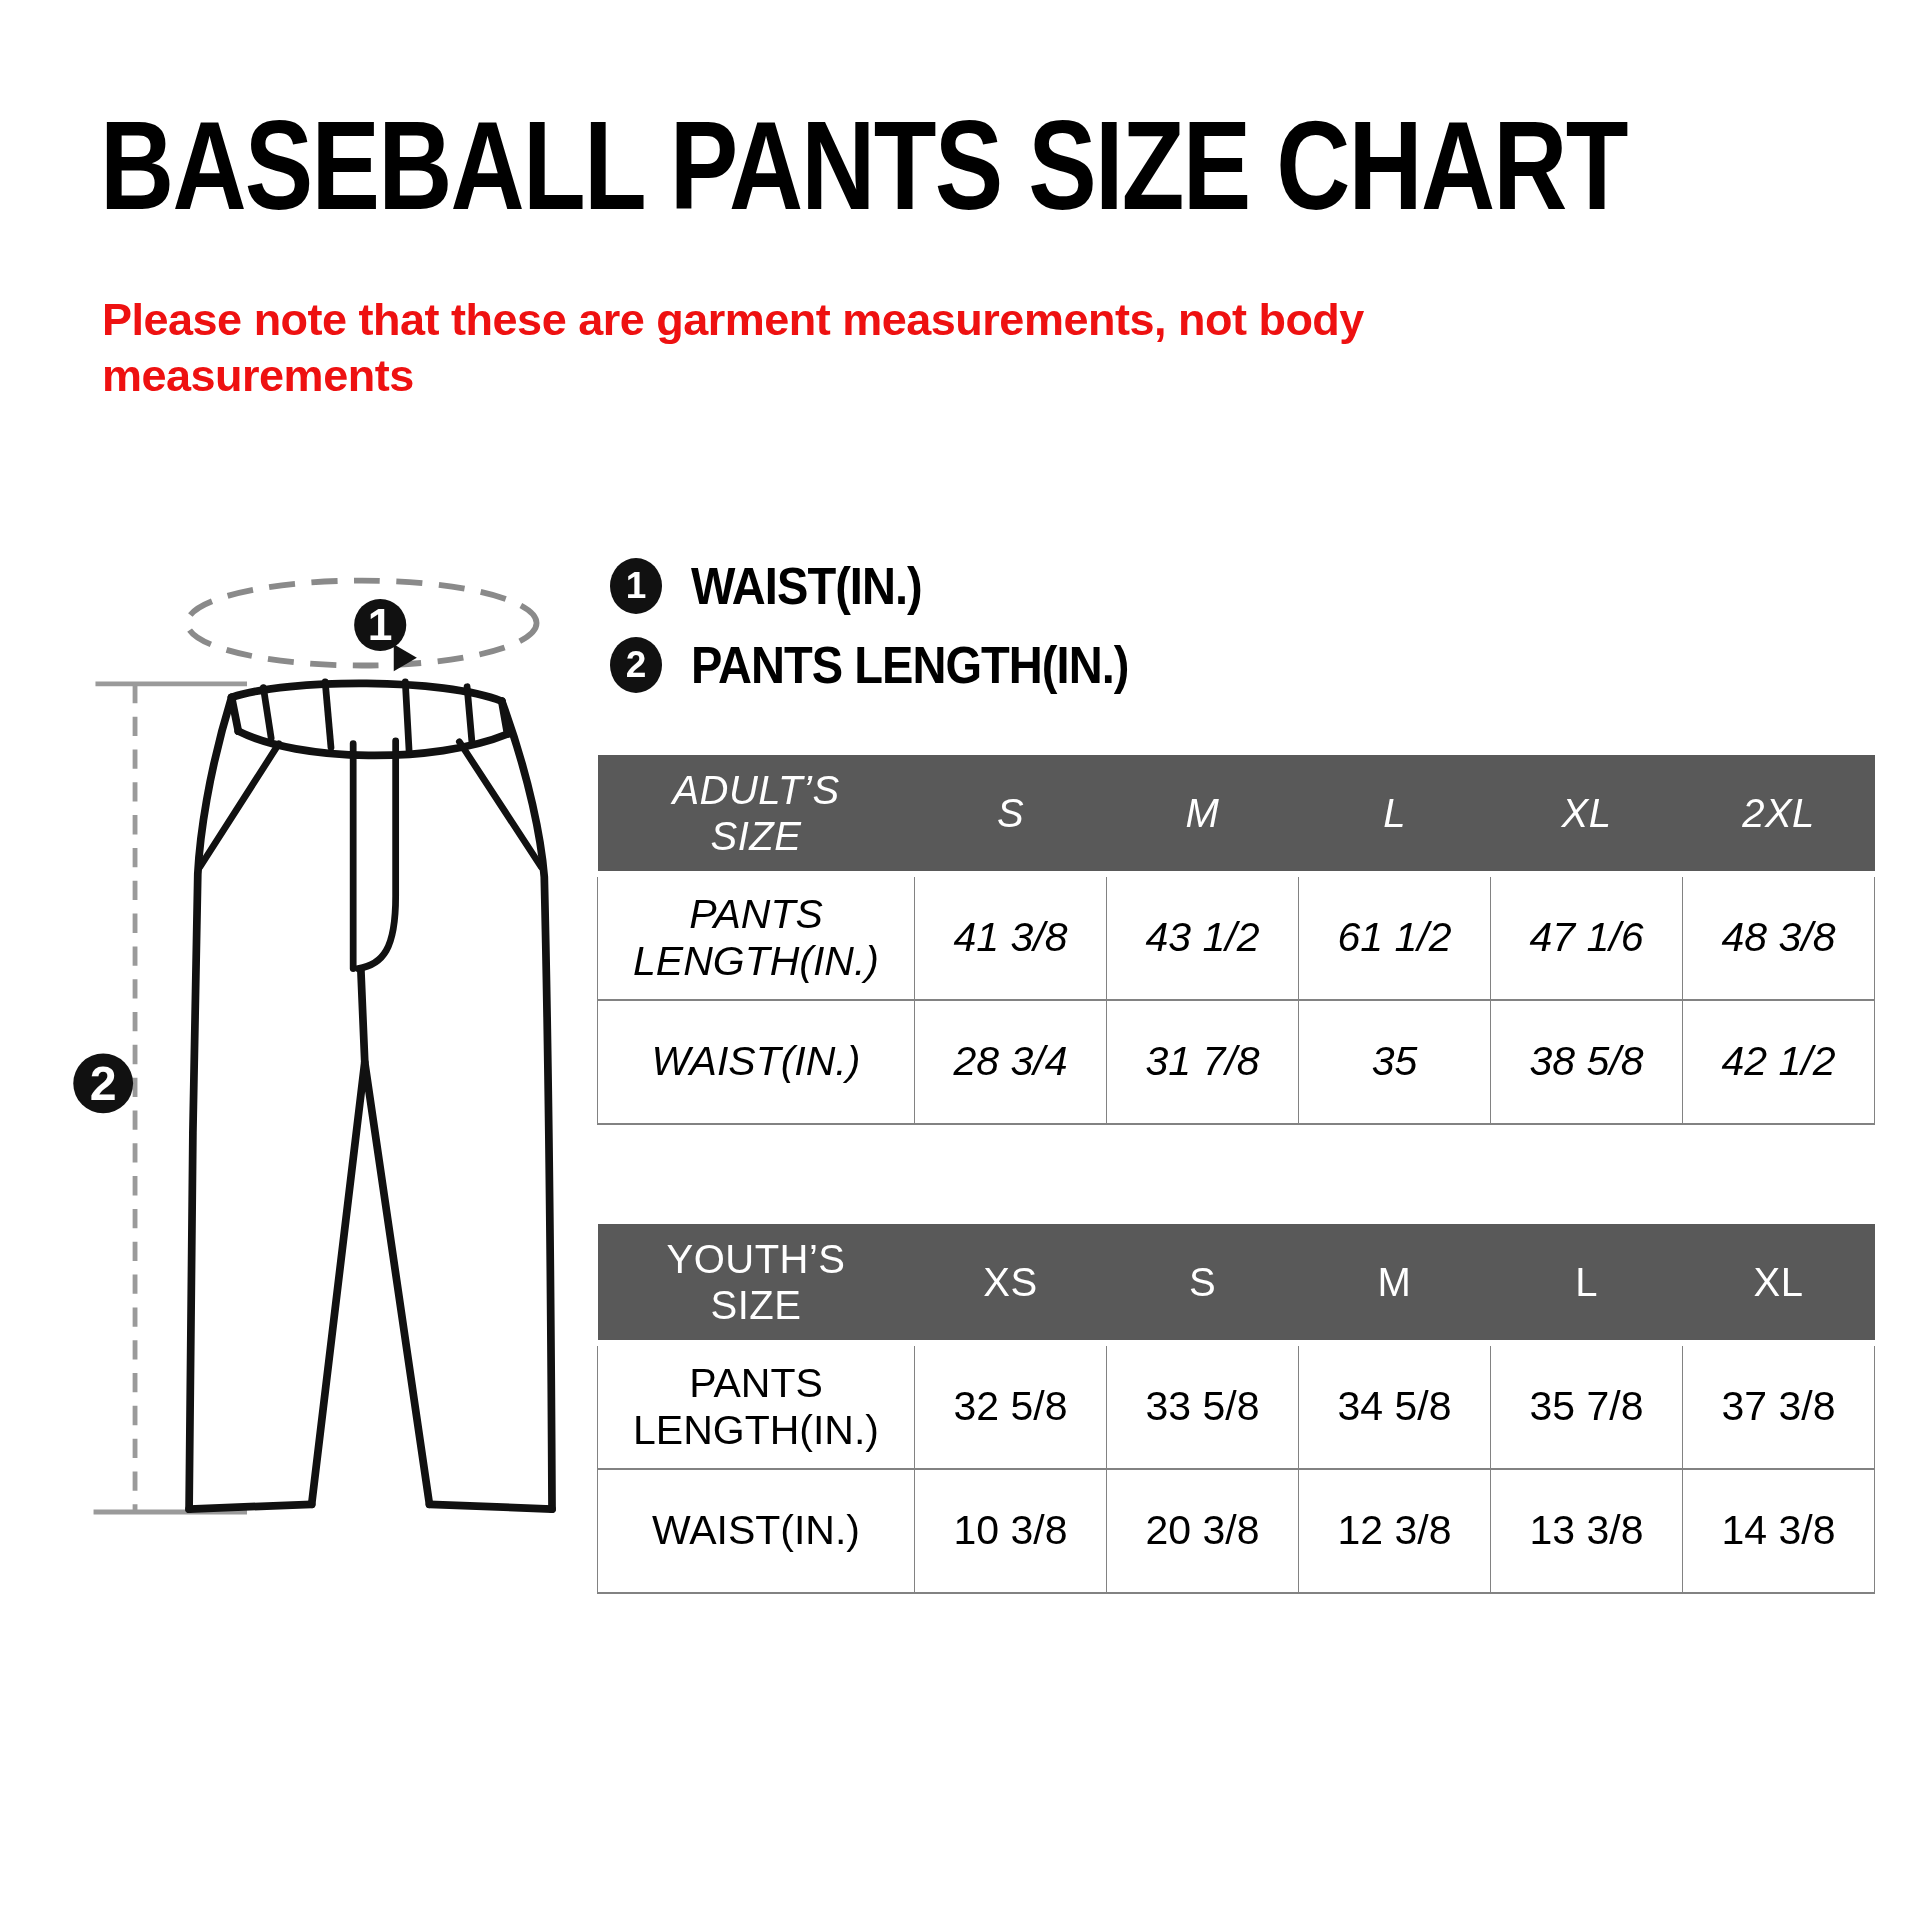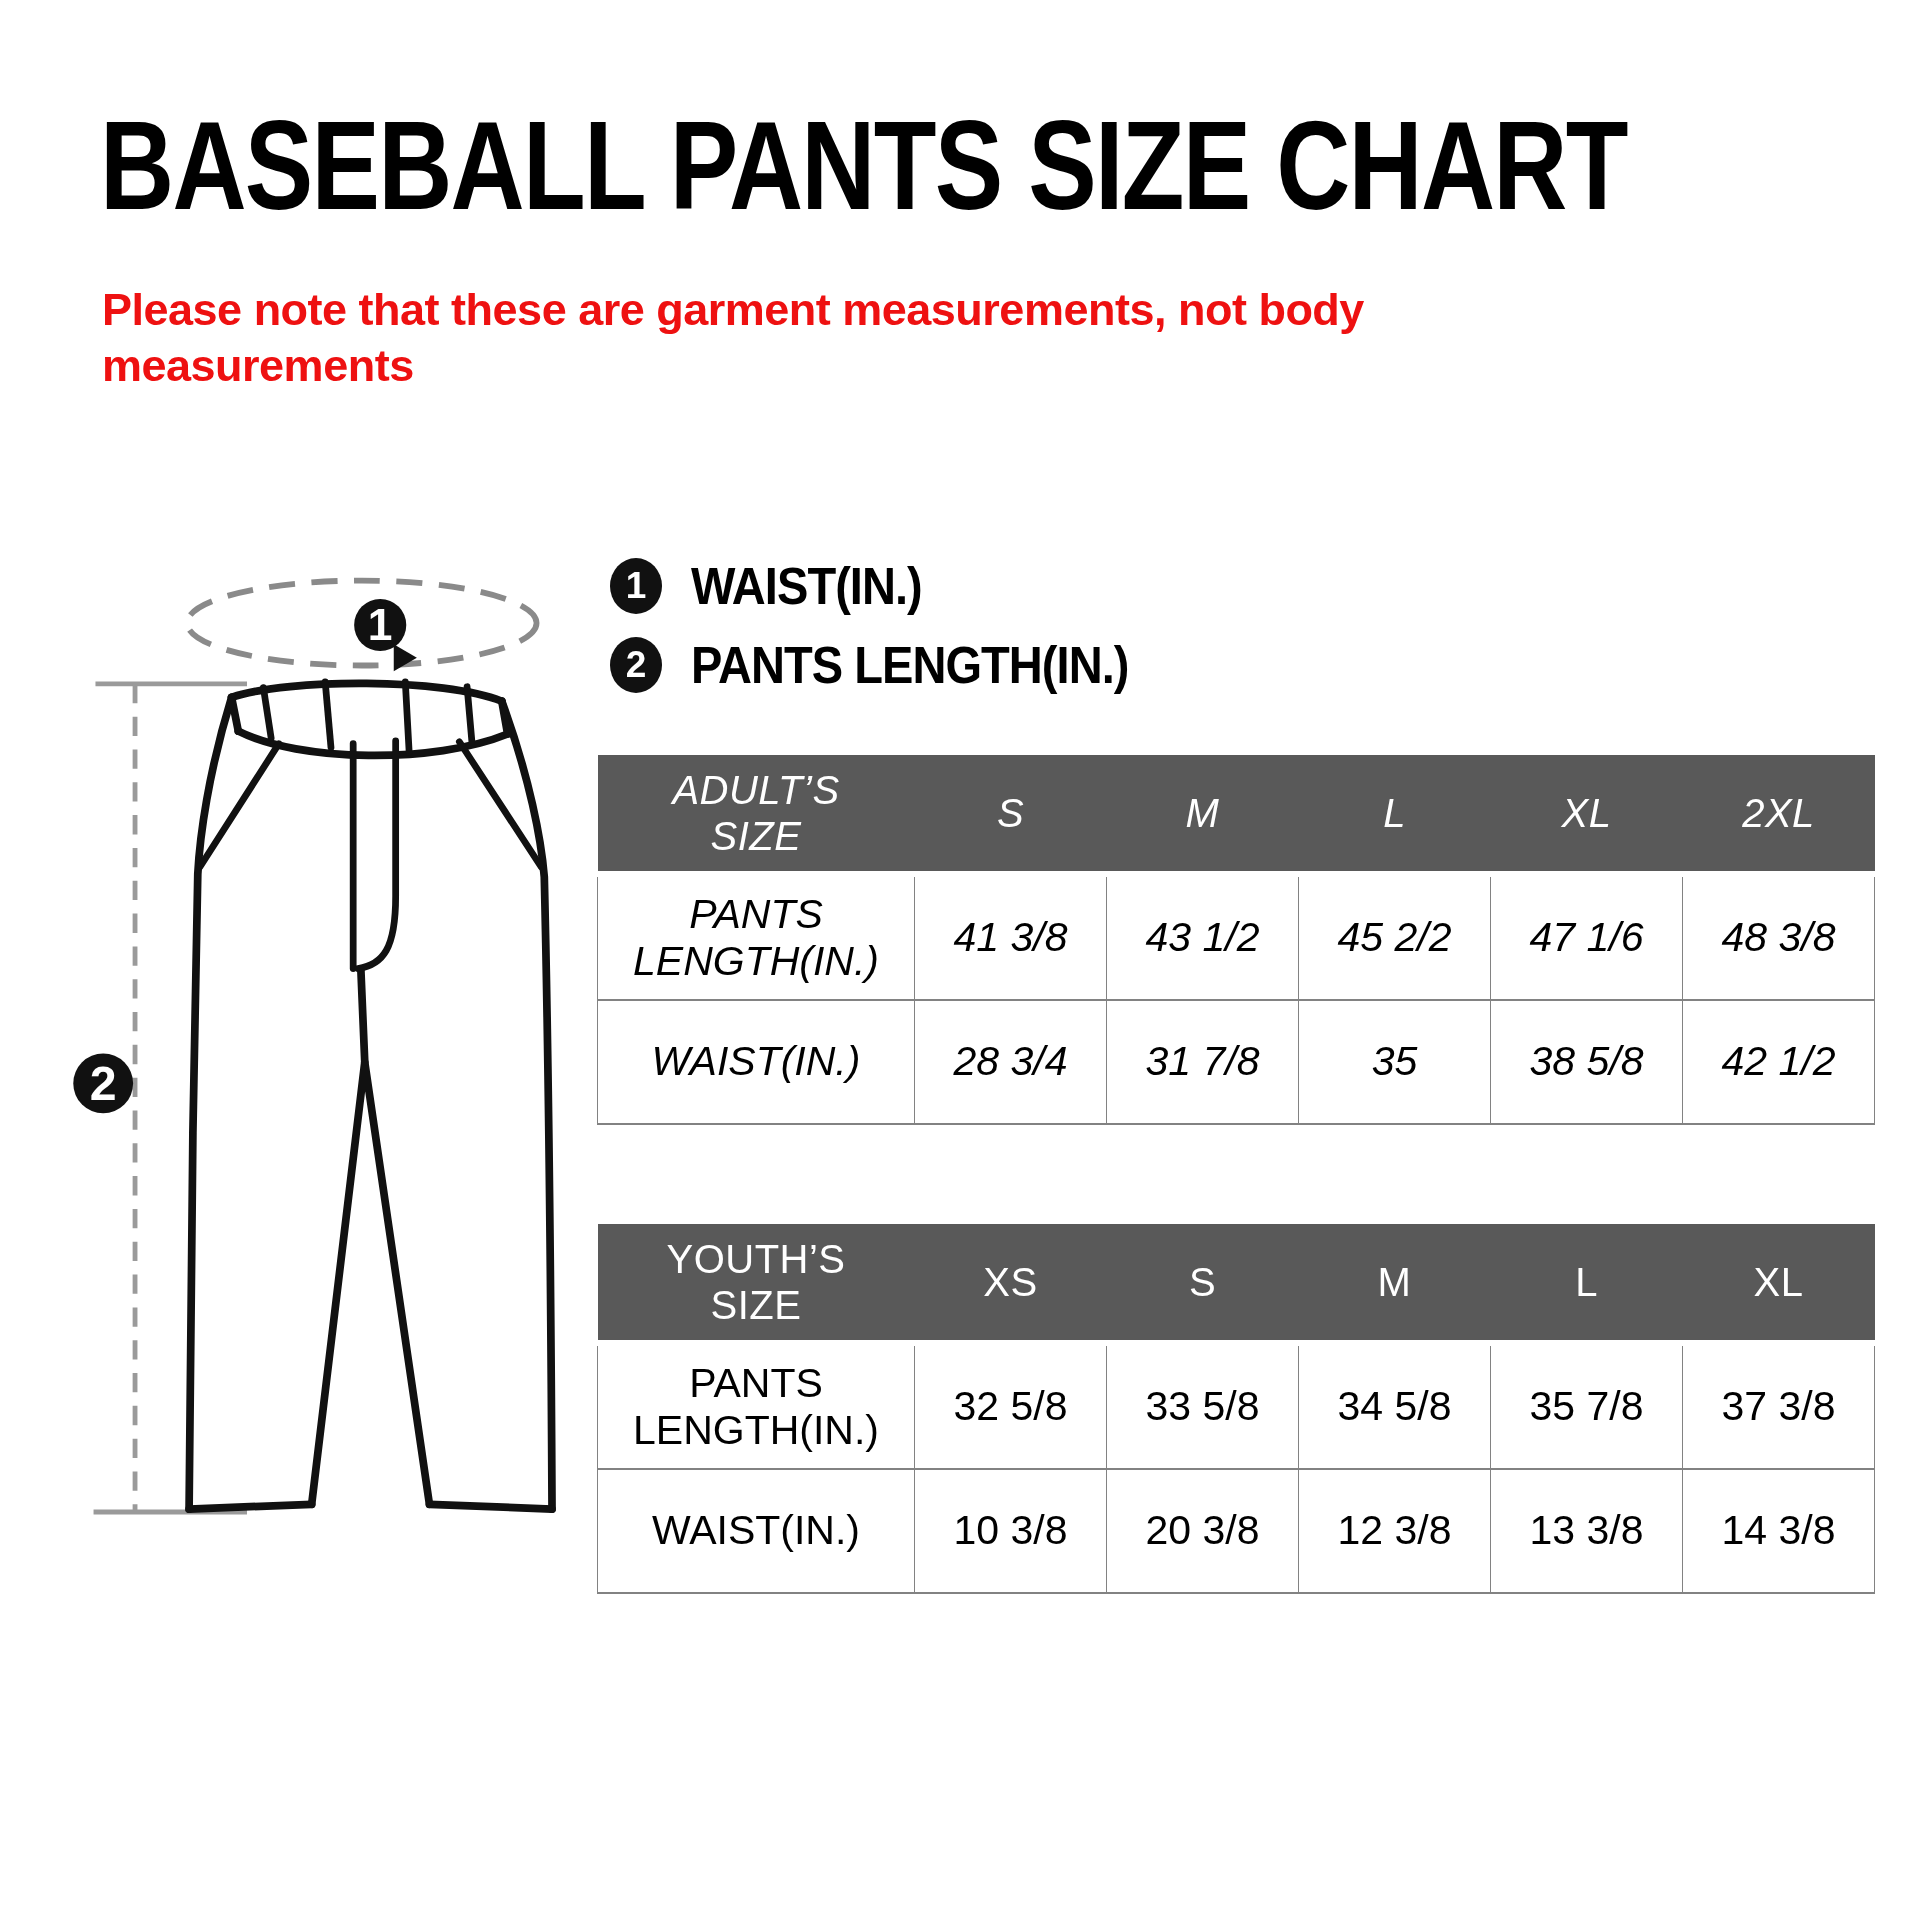--- a/index.html
+++ b/index.html
@@ -8,21 +8,21 @@
     font-family:"Liberation Sans",sans-serif;color:#000;
   }
   
   #title{
     position:absolute;left:100px;top:93px;
     font-size:114px;font-weight:900;letter-spacing:-1.9px;white-space:nowrap;
     transform:scale(0.90,1.10);transform-origin:left top;color:#000;
   }
   
   #note{
-    position:absolute;left:102px;top:282px;width:1294px;
+    position:absolute;left:102px;top:292px;width:1294px;
     font-size:45px;font-weight:700;line-height:1.25;color:#ee1111;letter-spacing:-0.5px;
   }
   
   #footer-note{
     position:absolute;left:102px;top:1781px;white-space:nowrap;
     font-size:48px;font-weight:700;color:#ee1111;letter-spacing:0px;word-spacing:5.8px;
   }
   
   #legend{position:absolute;left:610px;top:558px;}
   .legend-row{display:flex;align-items:center;margin-bottom:23px;}
@@ -146,21 +146,21 @@
         <th>XL</th>
         <th>2XL</th>
       </tr>
     </thead>
     <tbody>
       <tr>
         <td class="rowlabel">PANTS
 LENGTH(IN.)</td>
         <td>41 3/8</td>
         <td>43 1/2</td>
-        <td>45 2/2</td>
+        <td>61 1/2</td>
         <td>47 1/6</td>
         <td>48 3/8</td>
       </tr>
       <tr>
         <td class="rowlabel">WAIST(IN.)</td>
         <td>28 3/4</td>
         <td>31 7/8</td>
         <td>35</td>
         <td>38 5/8</td>
         <td>42 1/2</td>

